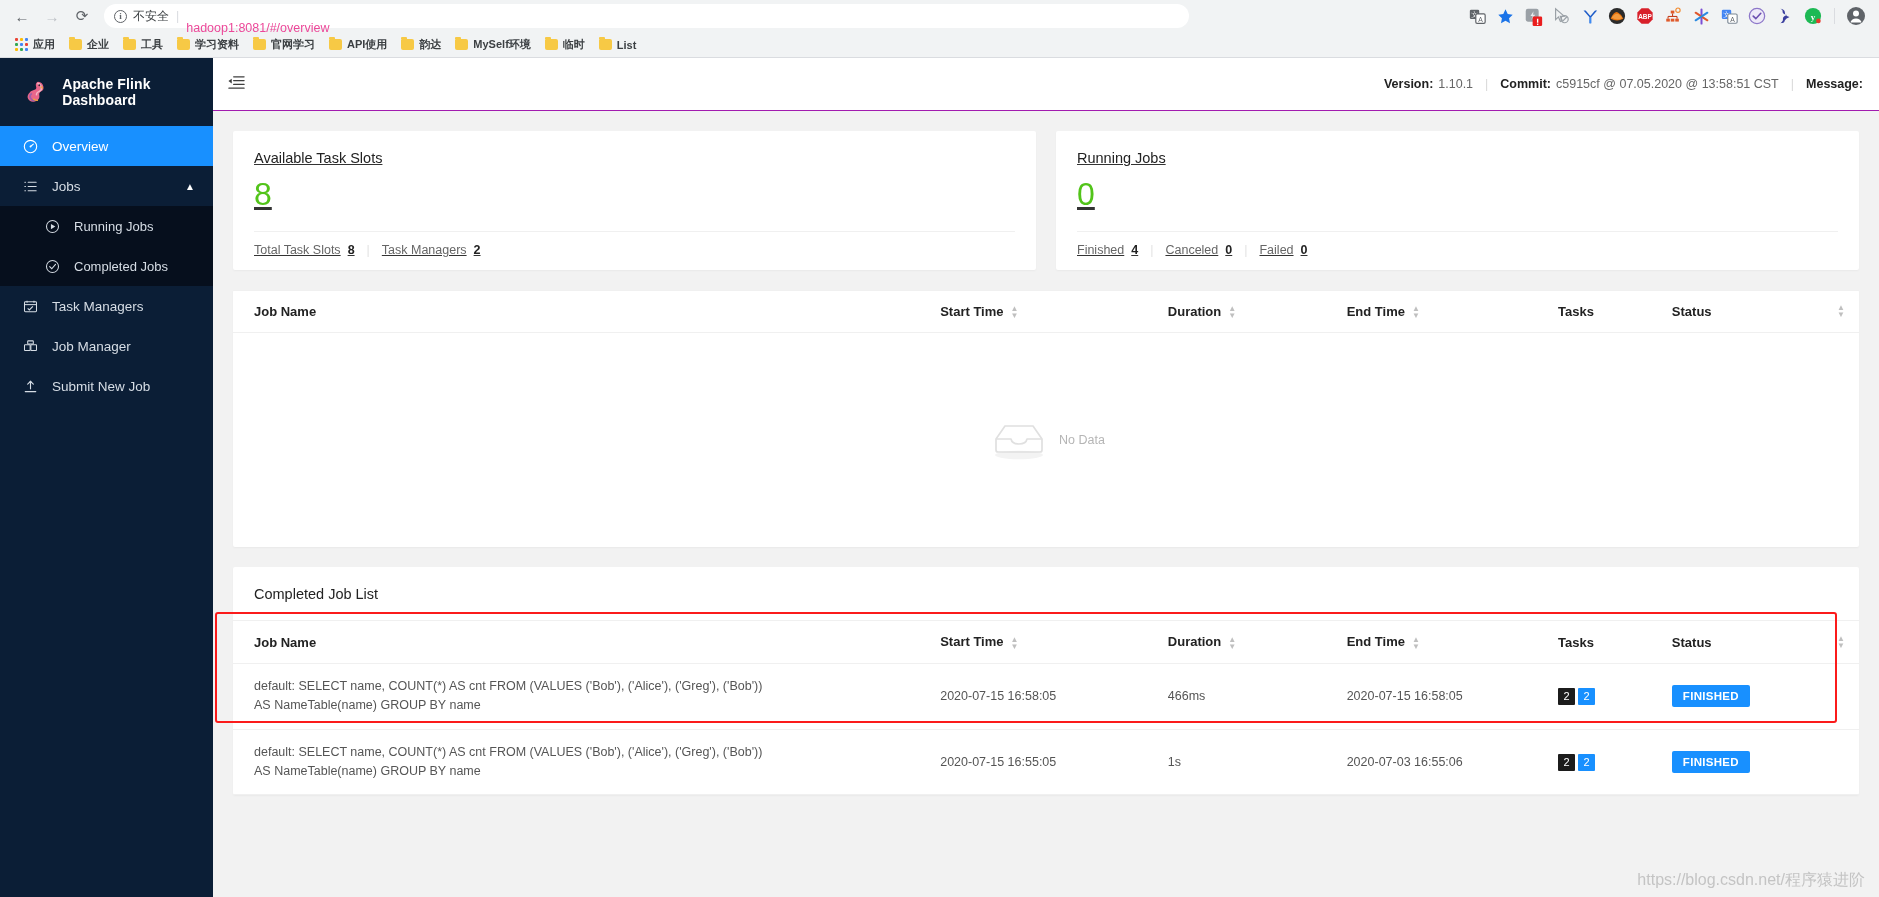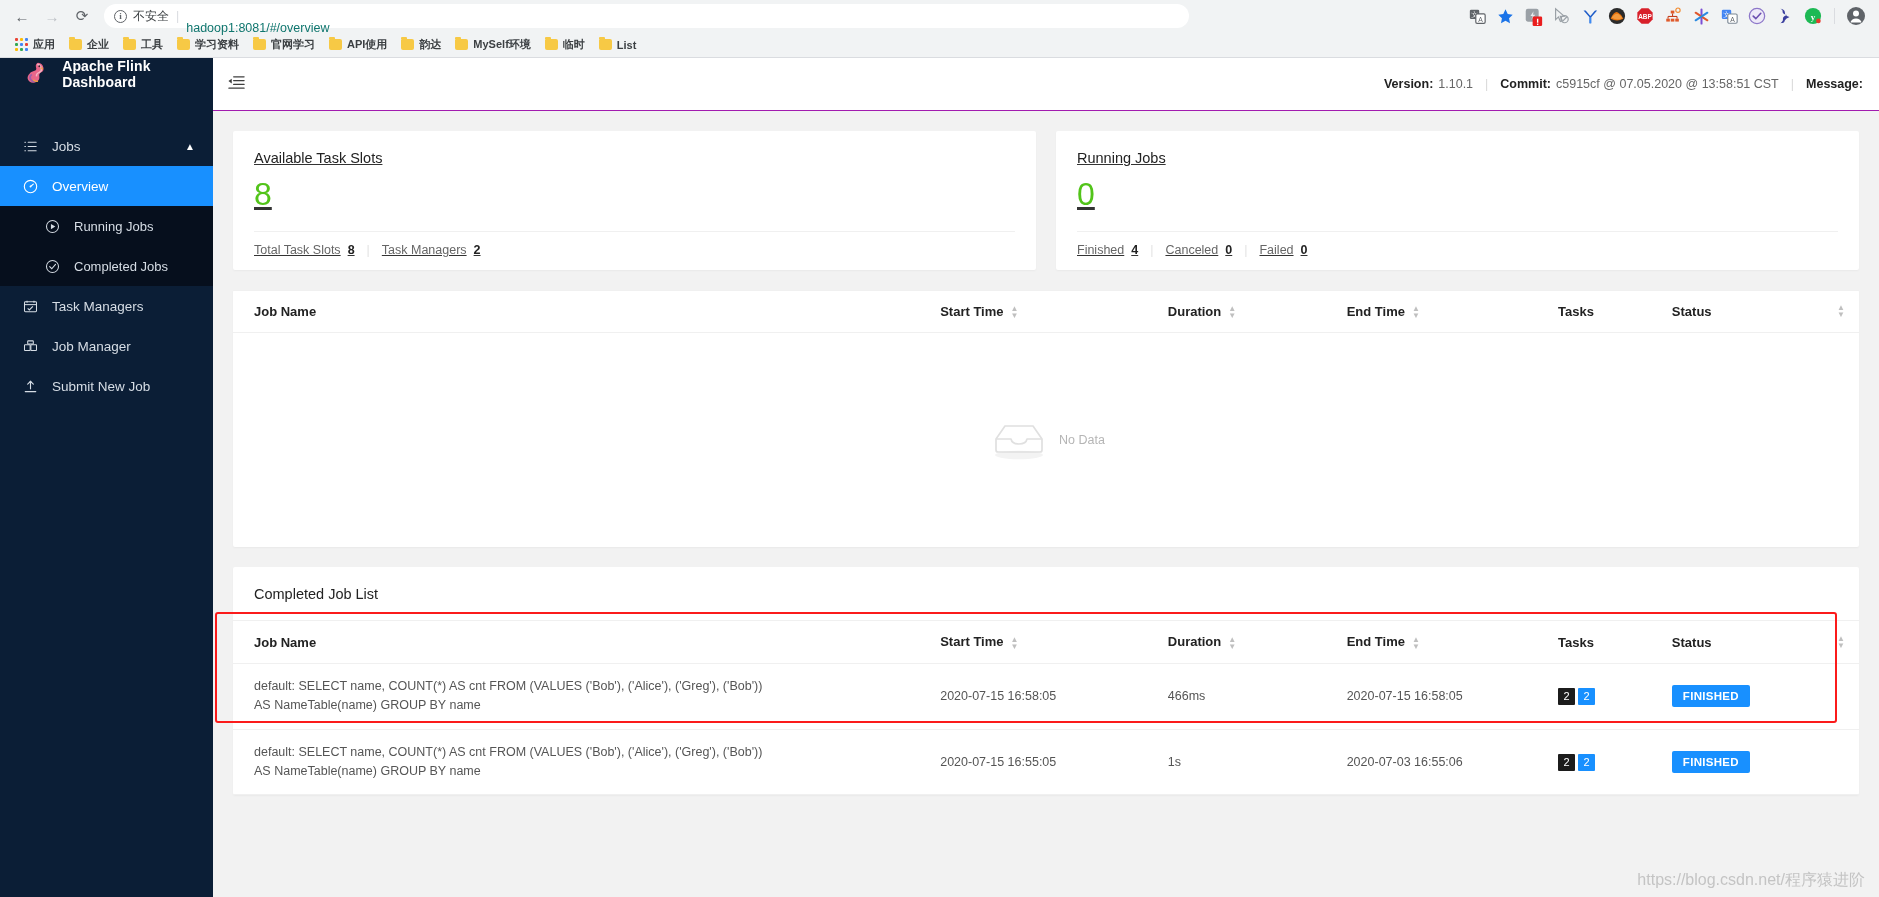--- a/index.html
+++ b/index.html
@@ -51,21 +51,21 @@
     border-radius: 50%;
     display: inline-flex;
     align-items: center; justify-content: center;
     font-size: 9px; font-weight: bold;
     color: #5f6368;
     margin-right: 6px;
     font-family: "Liberation Serif", serif;
   }
   .omni-warn { color: #3c4043; font-size: 12px; }
   .omni-sep { color: #dadce0; margin: 0 7px; }
-  .omni-url { color: #0f766e; font-size: 12.5px; margin-top: 24px; }
+  .omni-url { color: #ec4899; font-size: 12.5px; margin-top: 24px; }
   .toolbar-right {
     display: flex; align-items: center;
     margin-left: auto;
     gap: 2px;
     padding-right: 2px;
   }
   .ticon {
     width: 26px; height: 26px;
     display: flex; align-items: center; justify-content: center;
     position: relative;
@@ -126,20 +126,21 @@
   #sidebar {
     width: 213px;
     flex: 0 0 213px;
     background: #0b1e36;
     color: #fff;
     overflow: hidden;
   }
   .brand {
     height: 68px;
     display: flex;
+    align-items: center;
     padding-left: 23px;
     gap: 12px;
   }
   .brand-name { font-size: 14px; font-weight: bold; color: #fff; letter-spacing: .1px; }
   .nav-item {
     height: 40px;
     display: flex;
     align-items: center;
     padding-left: 22px;
     gap: 14px;
@@ -470,44 +471,44 @@
         <path d="M22 5 q7 1 8 7 q1 5 -3 7 q-4 2 -3 6 q1 5 -4 8 q-6 3 -11 -1 q-4 -4 -1 -9 q3 -5 8 -6 q5 -1 3 -6 q-1 -4 3 -6Z" fill="#e8668a"></path>
         <path d="M21 7 q5 1 6 6 q1 4 -3 6 q-5 2 -4 6" fill="none" stroke="#f2b5c4" stroke-width="2.2"></path>
         <path d="M13 22 q-4 3 -2 7 q2 4 7 3" fill="none" stroke="#a05fa8" stroke-width="2.6"></path>
         <circle cx="24" cy="10" r="1.4" fill="#3a2430"></circle>
         <path d="M26 12 q3 1 2 3" fill="none" stroke="#f0a23a" stroke-width="2"></path>
         <path d="M15 30 q3 3 7 2" fill="none" stroke="#f0a23a" stroke-width="2"></path>
       </svg>
       <span class="brand-name">Apache Flink Dashboard</span>
     </div>
 
+    <div class="nav-item active">
+      <span class="nav-icon">
+        <svg width="15" height="15" viewBox="0 0 16 16">
+            <circle cx="8" cy="8" r="6.6" fill="none" stroke="#fff" stroke-width="1.2"></circle>
+            <path d="M8 8 L11 5.4" stroke="#fff" stroke-width="1.2" stroke-linecap="round"></path>
+            <circle cx="8" cy="8" r="1" fill="#fff"></circle>
+          </svg>
+      </span>
+      <span>Overview</span>
+    </div>
+
     <div class="nav-item">
       <span class="nav-icon">
         <svg width="15" height="15" viewBox="0 0 16 16" stroke="#d6dde5" stroke-width="1.2" stroke-linecap="round">
           <line x1="5.5" y1="3.5" x2="14" y2="3.5"></line>
             <line x1="5.5" y1="8" x2="14" y2="8"></line>
             <line x1="5.5" y1="12.5" x2="14" y2="12.5"></line>
           <line x1="2" y1="3.5" x2="2.6" y2="3.5"></line>
             <line x1="2" y1="8" x2="2.6" y2="8"></line>
             <line x1="2" y1="12.5" x2="2.6" y2="12.5"></line>
         </svg>
       </span>
       <span>Jobs</span>
       <span class="chev">▲</span>
-    </div>
-
-    <div class="nav-item active">
-      <span class="nav-icon">
-        <svg width="15" height="15" viewBox="0 0 16 16">
-            <circle cx="8" cy="8" r="6.6" fill="none" stroke="#fff" stroke-width="1.2"></circle>
-            <path d="M8 8 L11 5.4" stroke="#fff" stroke-width="1.2" stroke-linecap="round"></path>
-            <circle cx="8" cy="8" r="1" fill="#fff"></circle>
-          </svg>
-      </span>
-      <span>Overview</span>
     </div>
 
     <div class="nav-sub">
       <div class="nav-item">
         <span class="nav-icon">
           <svg width="15" height="15" viewBox="0 0 16 16">
               <circle cx="8" cy="8" r="6.4" fill="none" stroke="#d6dde5" stroke-width="1.1"></circle>
               <polygon points="6.3,5.2 11,8 6.3,10.8" fill="#d6dde5"></polygon>
             </svg>
         </span>

